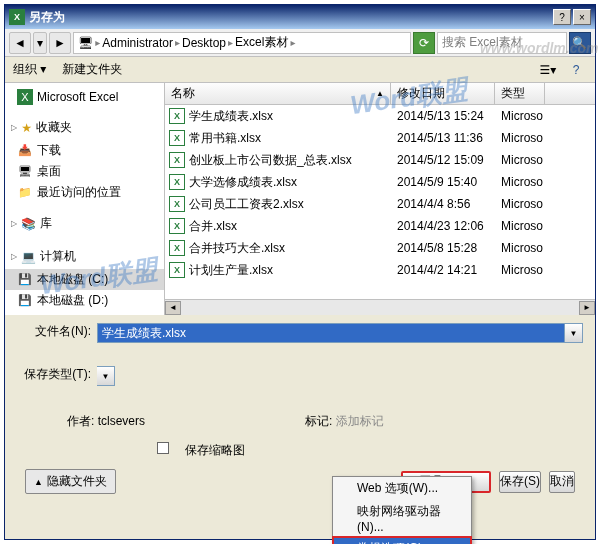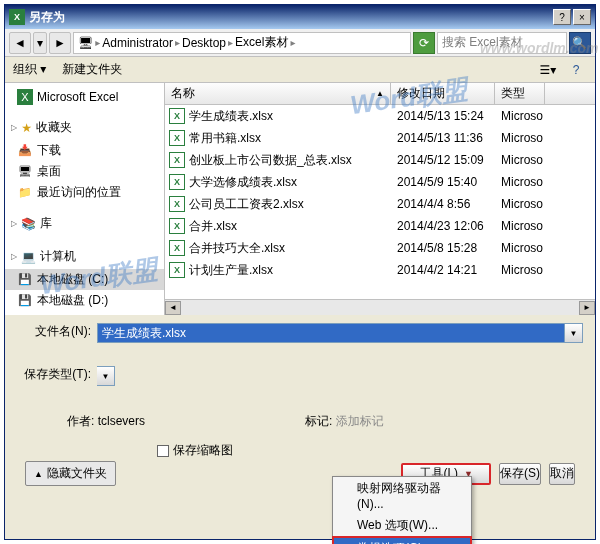--- a/index.html
+++ b/index.html
@@ -39,21 +39,21 @@
 .xico{width:16px;height:16px;display:inline-flex;align-items:center;justify-content:center;font-size:9px;background:#fff;border:1px solid #2a7f3e;color:#2a7f3e;font-weight:bold}
 .scrollbar{height:16px;background:#e8e8e8;border-top:1px solid #c0c0c0;display:flex;align-items:center}
 .sbtn{width:16px;height:14px;background:#d4d0c8;border:1px solid #999;display:flex;align-items:center;justify-content:center;font-size:8px}
 .bottom{padding:8px 12px;background:#ece9d8}
 .frow2{display:flex;align-items:flex-start;margin-bottom:23px}
 .flbl{width:80px;text-align:right;padding-right:6px}
 .finput{flex:1;height:20px;border:1px solid #7b9ebd;background:#fff;padding:0 4px;display:flex;align-items:center}
 .finput.sel{background:#316ac5;color:#fff}
 .fdd{width:18px;height:20px;border:1px solid #7b9ebd;border-left:none;background:linear-gradient(#fff,#d8d8d8);display:flex;align-items:center;justify-content:center;font-size:8px}
 .meta{display:flex;padding:4px 0 12px 50px;gap:160px}
-.chk{display:flex;align-items:center;gap:4px;padding-left:140px;margin-bottom:2px}
+.chk{display:flex;align-items:flex-start;gap:16px;padding-left:140px;margin-bottom:10px}
 .chkbox{width:12px;height:12px;border:1px solid #666;background:#fff}
 .btns{display:flex;align-items:center;gap:8px;padding:0 8px}
 .btn{height:22px;border:1px solid #888;background:linear-gradient(#fff,#d8d8d8);padding:0 0;display:flex;align-items:center;border-radius:2px}
 .btn.tools{border:2px solid #d9262a;padding:0 16px}
 .dd{color:#8a2a2a;margin-left:6px;font-size:9px}
 .hide{border:1px solid #888;background:#e8e8e8;padding:3px 8px;display:flex;align-items:center;gap:4px;border-radius:2px}
 .menu{position:absolute;left:332px;top:476px;width:140px;background:#f5f5f5;border:1px solid #888;box-shadow:2px 2px 4px rgba(0,0,0,.3)}
 .mitem{padding:3px 8px 3px 24px;position:relative}
 .mitem.hl{background:#316ac5;color:#fff;outline:2px solid #d9262a;outline-offset:-1px}
 .wm{position:absolute;pointer-events:none;opacity:.4;font-size:26px;font-style:italic;font-weight:bold;color:#3a78c4;transform:rotate(-8deg)}
@@ -257,21 +257,21 @@
           <span>工具(L)</span>
           <span class="dd">▼</span>
         </div>
       <div class="btn">保存(S)</div>
       <div class="btn">取消</div>
     </div>
   </div>
 </div>
 
 <div class="menu">
+  <div class="mitem">Web 选项(W)...</div>
   <div class="mitem">映射网络驱动器(N)...</div>
-  <div class="mitem">Web 选项(W)...</div>
   <div class="mitem hl">常规选项(G)...</div>
 
 </div>
 
 <div class="wm" style="left:350px;top:80px">Word联盟</div>
 <div class="wm" style="left:40px;top:260px">Word联盟</div>
 <div class="wm" style="left:480px;top:40px;font-size:14px;transform:none;color:#888">www.wordlm.com</div>
 
 </body></html>

